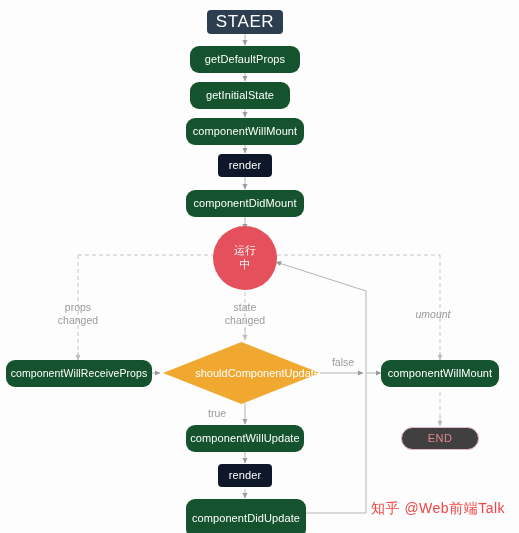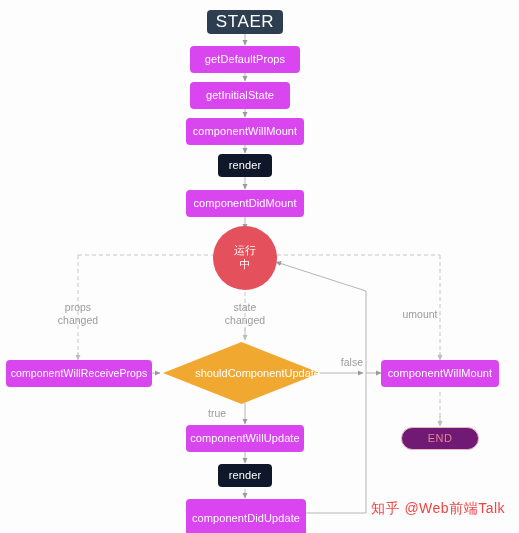--- a/index.html
+++ b/index.html
@@ -38,36 +38,36 @@
     white-space: nowrap;
     line-height: 1.1;
   }
   .node.start {
     background: #2c3e50;
     border-radius: 4px;
     font-size: 17px;
     letter-spacing: 0.6px;
   }
   .node.green {
-    background: #d946ef;
-    border-radius: 4px;
+    background: #14532d;
+    border-radius: 9px;
   }
   .node.red {
     background: #0f172a;
     border-radius: 4px;
   }
   .node.circle {
     background: #e4505c;
     border-radius: 50%;
     flex-direction: column;
     font-size: 11px;
     line-height: 1.25;
   }
   .node.end {
-    background: #701a75;
+    background: #404040;
     border: 1px solid #e8b9bf;
     border-radius: 12px;
     color: #e4848f;
     font-size: 11px;
     letter-spacing: 0.5px;
   }
   .diamond-wrap {
     position: absolute;
   }
   .diamond-label {
@@ -213,25 +213,25 @@
   <div class="edge-label" style="left:38px; top:301px; width:80px;">
     <div>props</div>
     <div>changed</div>
   </div>
 
   <div class="edge-label" style="left:205px; top:301px; width:80px;">
     <div>state</div>
     <div>changed</div>
   </div>
 
-  <div class="edge-label" style="left:380px; top:308px; width:80px;">
+  <div class="edge-label" style="left:393px; top:308px; width:80px;font-style:italic;">
     <div>umount</div>
   </div>
 
-  <div class="edge-label" style="left:323px; top:356px; width:40px; text-align:right;">
+  <div class="edge-label" style="left:323px; top:356px; width:40px; text-align:center;">
     <div>false</div>
   </div>
 
   <div class="edge-label" style="left:208px; top:407px; width:40px; text-align:left;">
     <div>true</div>
   </div>
 
   <div class="watermark" style="left:371px; top:500px;">知乎 @Web前端Talk</div>
 
 </div>

